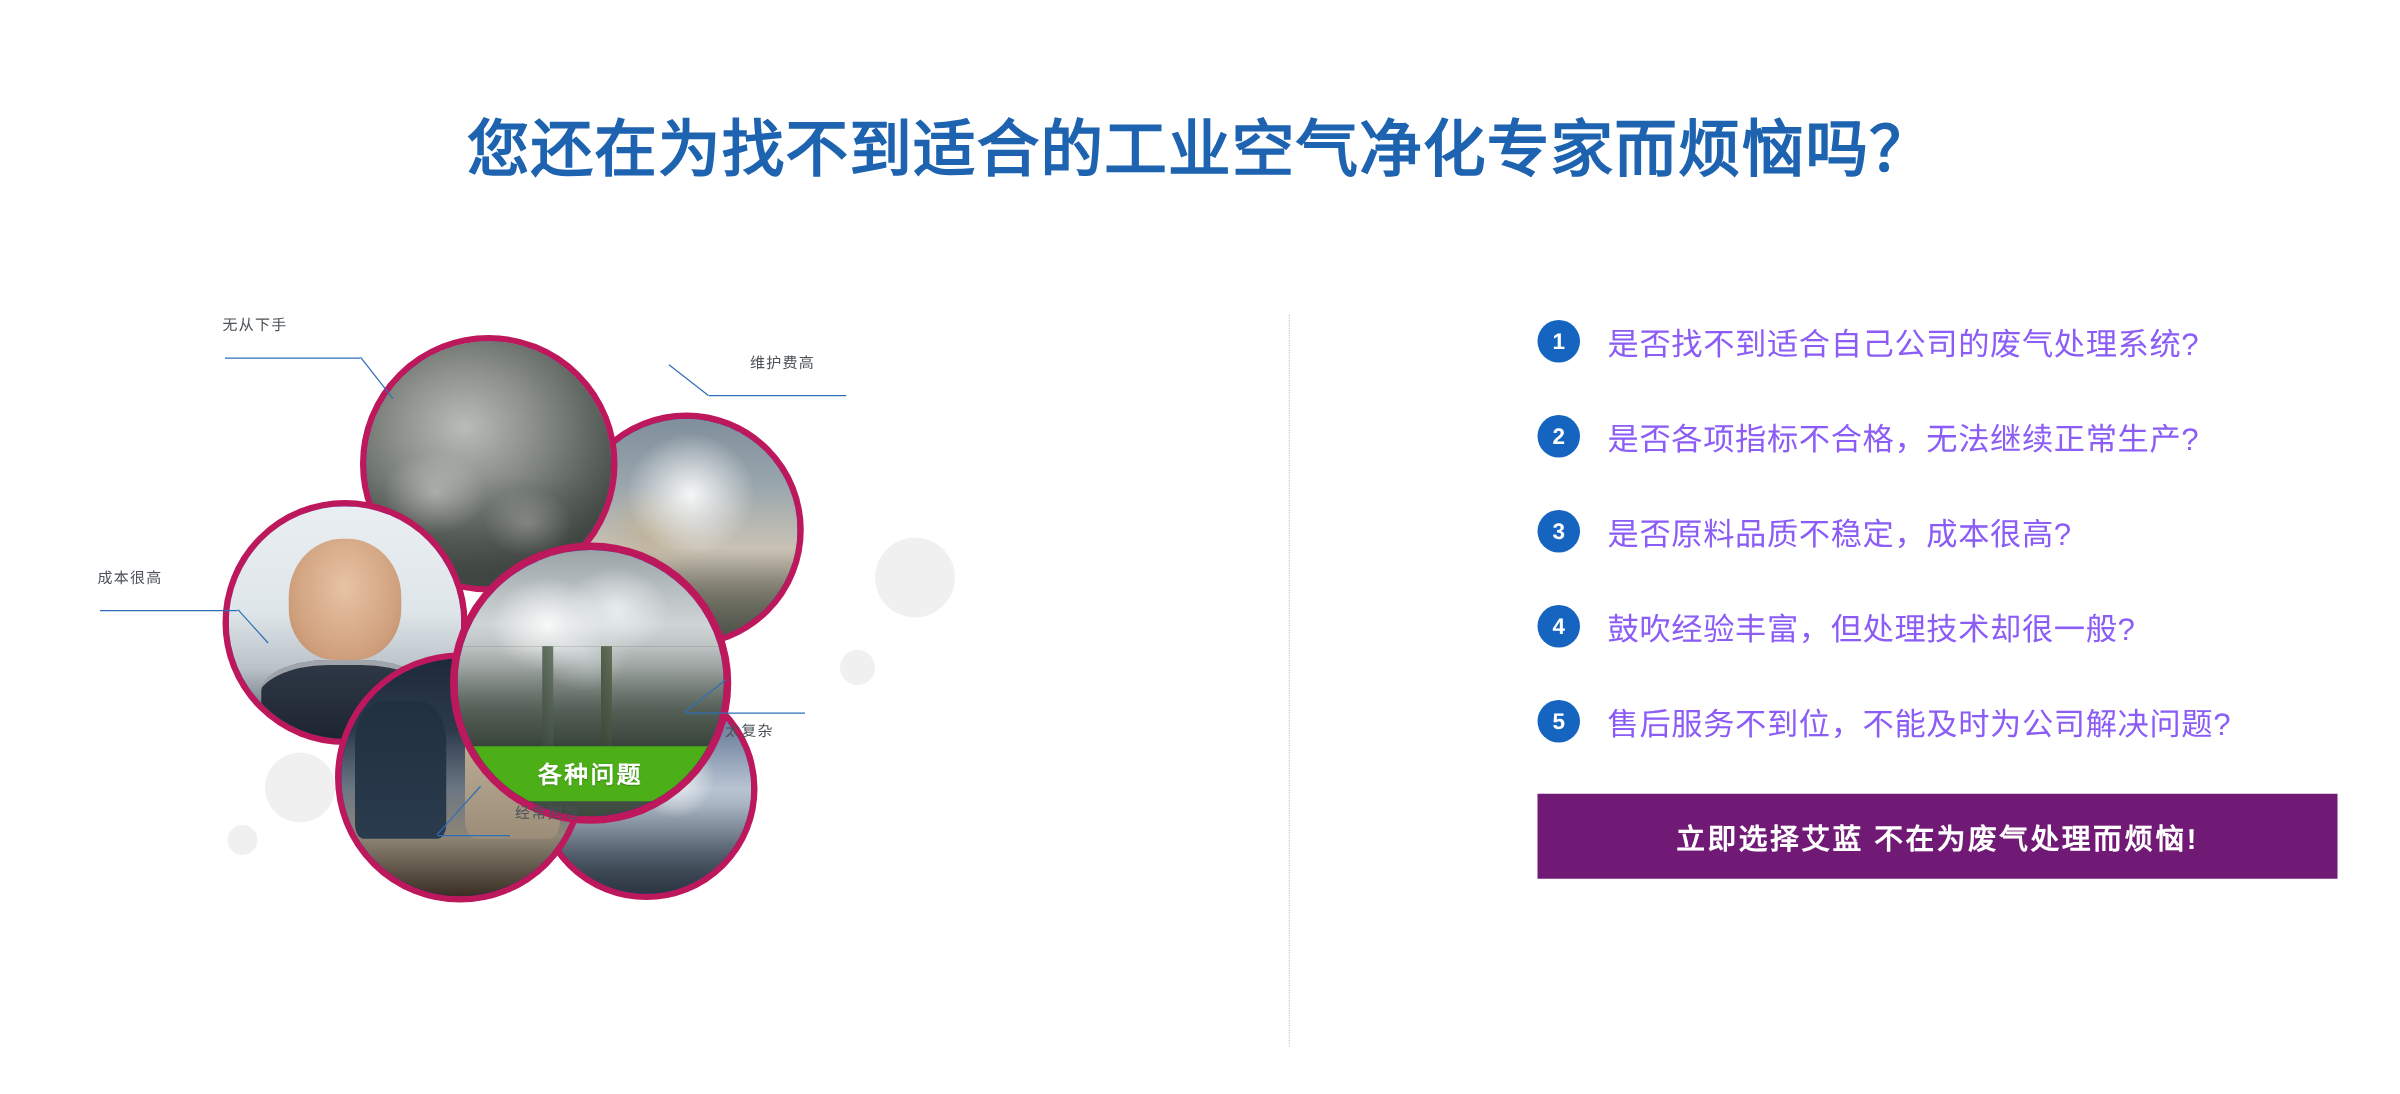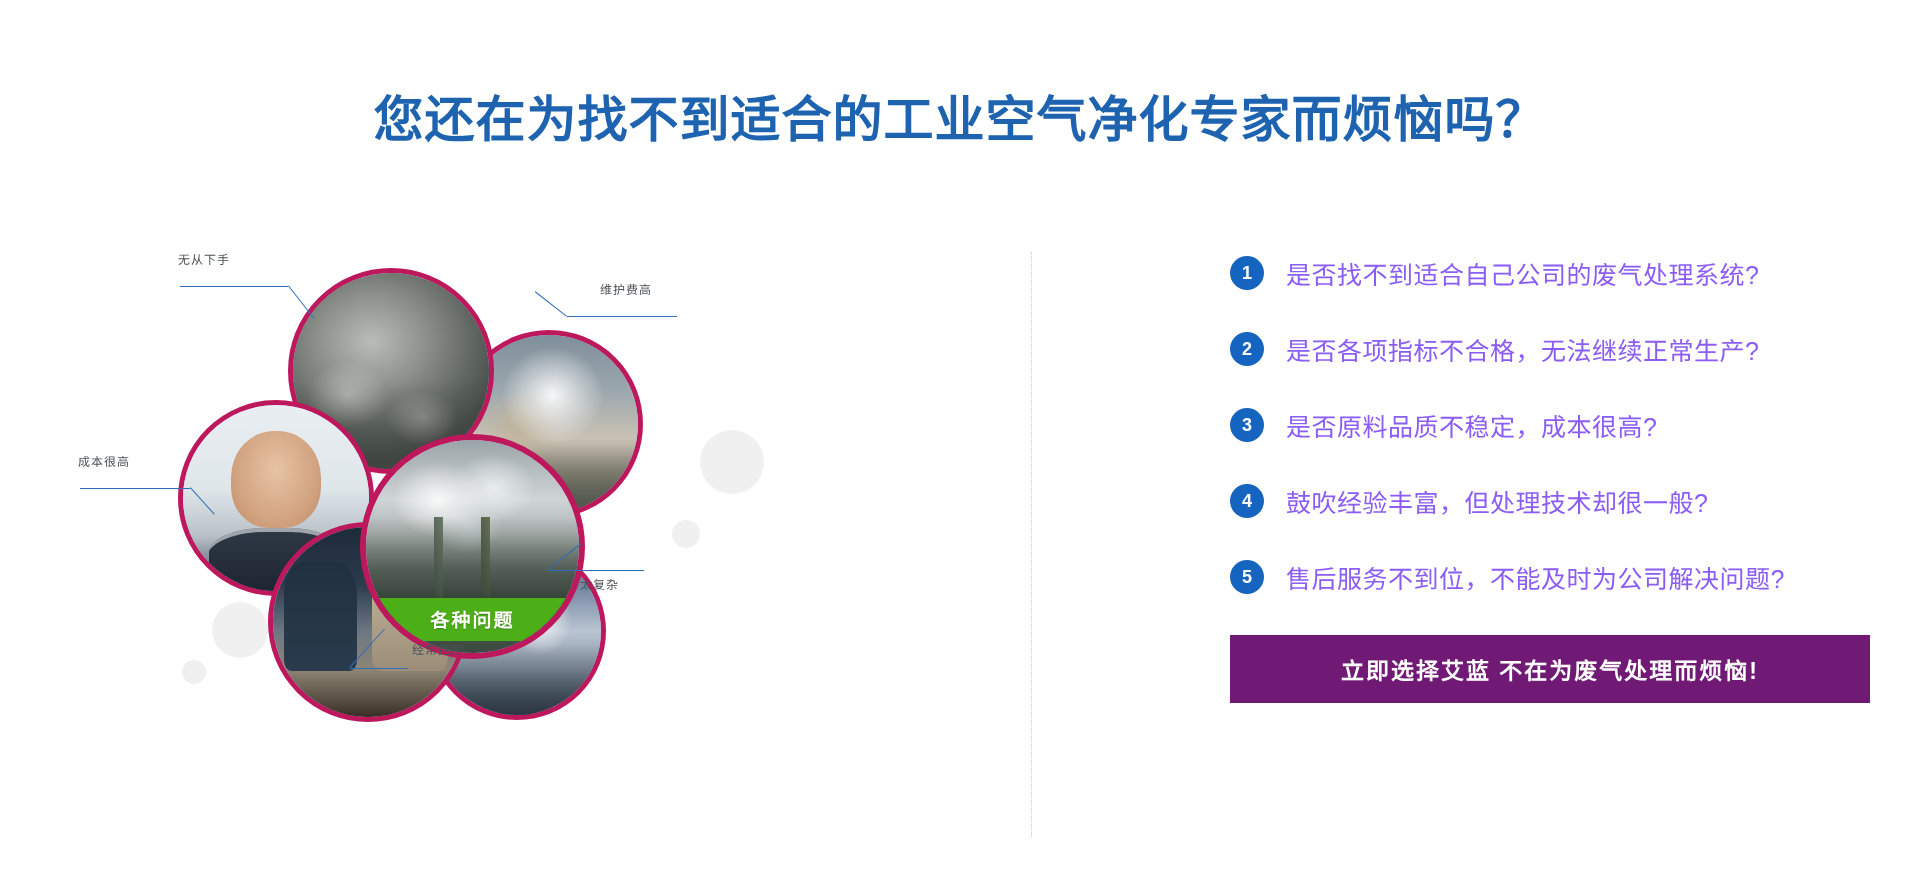--- a/index.html
+++ b/index.html
@@ -49,21 +49,21 @@
     left: 0px;
     top: 230px;
     width: 1020px;
     height: 640px;
   }
   .blob {
     position: absolute;
     border-radius: 50%;
     overflow: hidden;
     border: 5px solid #be185d;
-    background: #c4b5fd;
+    background: #4c1d95;
   }
   .blob .img {
     position: absolute;
     inset: 0;
   }
 
   
   .blob-center {
     left: 360px; top: 204px; width: 225px; height: 225px;
     border-width: 6px;

